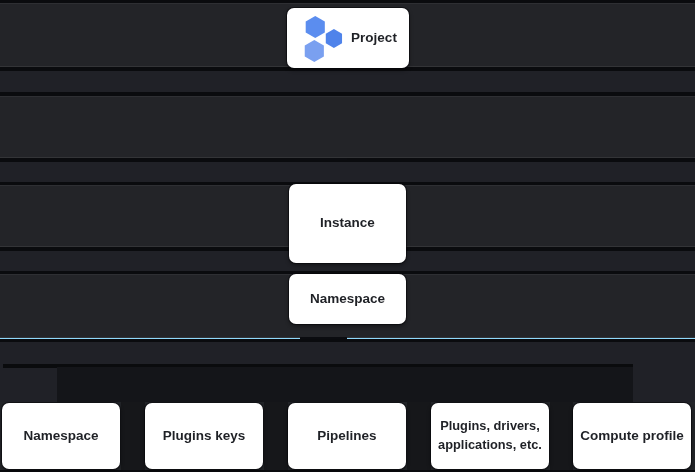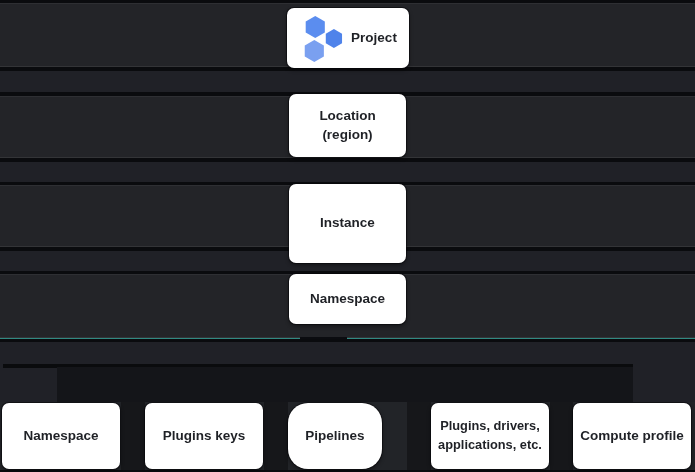--- a/index.html
+++ b/index.html
@@ -6,21 +6,21 @@
     margin: 0;
     padding: 0;
     background: #202227;
     font-family: "Liberation Sans", sans-serif;
   }
   .stage {
     position: relative;
     width: 695px;
     height: 472px;
     overflow: hidden;
-    background: #0f766e;
+    background: #7dd3fc;
   }
   
   .stripe { position: absolute; left: 0; width: 695px; }
   .sep   { background: #0a0b0e; }
   .band  { background: #232428; border-top: 1px solid rgba(255,255,255,0.05); border-bottom: 1px solid rgba(255,255,255,0.07); box-sizing: border-box; }
   .gaprow{ background: #202127; }
   .hl    { background: rgba(255,255,255,0.14); }
   
   .conn-zone { position: absolute; left: 0; top: 362px; width: 695px; height: 40px; background: #202127; }
   .conn-hline { position: absolute; left: 3px; top: 2px; width: 630px; height: 4px; background: #0a0b0d; }
@@ -50,21 +50,21 @@
   .card .icon-wrap { display: inline-flex; margin-right: 8px; }
   .card.project { flex-direction: row; }
   .two-line span { display: block; }
 
   .c-project   { left: 287px; top: 8px;   width: 122px; height: 60px; }
   .c-location  { left: 289px; top: 94px;  width: 117px; height: 63px; }
   .c-instance  { left: 289px; top: 184px; width: 117px; height: 79px; }
   .c-namespace { left: 289px; top: 274px; width: 117px; height: 50px; }
   .c-connection{ left: 2px;   top: 403px; width: 118px; height: 66px; }
   .c-securekeys{ left: 145px; top: 403px; width: 118px; height: 66px; }
-  .c-pipelines { left: 288px; top: 403px; width: 94px; height: 66px; border-radius: 20px; }
+  .c-pipelines { left: 288px; top: 403px; width: 118px; height: 66px; }
   .c-plugins   { left: 431px; top: 403px; width: 118px; height: 66px; font-size: 12.8px; line-height: 1.45; }
   .c-compute   { left: 573px; top: 403px; width: 118px; height: 66px; }
 </style>
 </head>
 <body>
 
 <div class="stage">
 
   <div class="stripe sep" style="top:0;height:3px"></div>
   <div class="stripe band" style="top:3px;height:64px"></div>
@@ -105,26 +105,20 @@
     <span class="icon-wrap">
       <svg width="44" height="50" viewBox="0 0 46 52" aria-hidden="true">
         <polygon points="17,3 7,8.75 7,20.25 17,26 27,20.25 27,8.75" fill="#5b8def"></polygon>
         <polygon points="16,28 6,33.75 6,45.25 16,51 26,45.25 26,33.75" fill="#7aa0f0"></polygon>
         <polygon points="36.5,16.5 28,21.5 28,31.5 36.5,36.5 45,31.5 45,21.5" fill="#4f83ea"></polygon>
       </svg>
     </span>
     <span>Project</span>
   </div>
 
-  <div class="card c-location two-line">
-    <div>
-      <span>Location</span>
-      <span>(region)</span>
-    </div>
-  </div>
 
   <div class="card c-instance">
     <span>Instance</span>
   </div>
 
   <div class="card c-namespace">
     <span>Namespace</span>
   </div>
 
   <div class="card c-connection">

